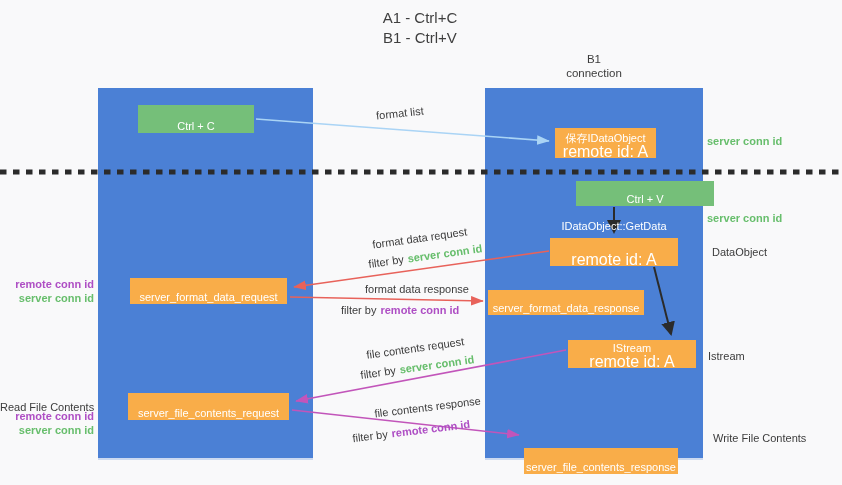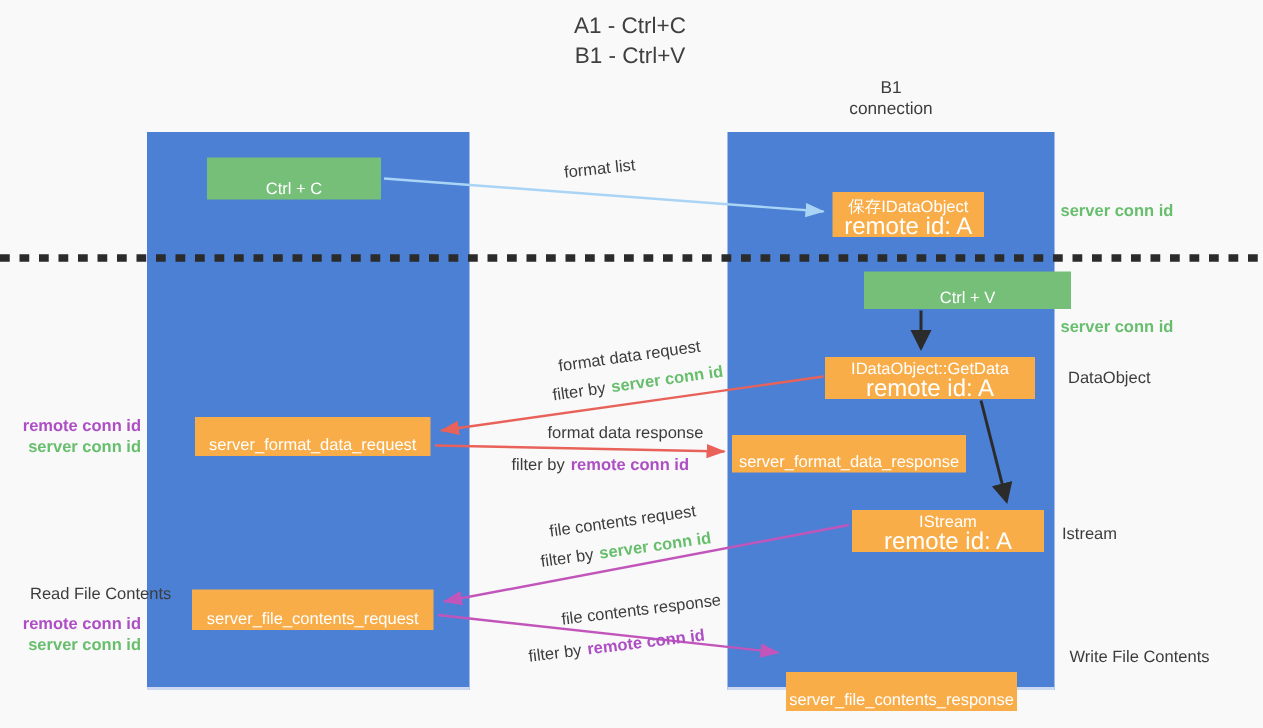--- a/index.html
+++ b/index.html
@@ -105,21 +105,21 @@
 
   <div class="node orange" style="left:555px; top:128px; width:101px; height:30px;">
     <div>保存IDataObject</div>
     <div class="l2">remote id: A</div>
   </div>
 
   <div class="node green" style="left:562px; top:181px; width:138px; height:25px;margin-left:14px;">
     <div>Ctrl + V</div>
   </div>
 
-  <div class="node orange" style="left:550px; top:238px; width:140px; height:28px;">
+  <div class="node orange" style="left:550px; top:238px; width:128px; height:28px;gap:20px;">
     <div>IDataObject::GetData</div>
     <div class="l2">remote id: A</div>
   </div>
 
   <div class="node orange" style="left:130px; top:278px; width:157px; height:26px;">
     <div>server_format_data_request</div>
   </div>
 
   <div class="node orange" style="left:488px; top:290px; width:156px; height:25px;">
     <div>server_format_data_response</div>
@@ -156,21 +156,21 @@
   </div>
 
   <div class="arrow-label rot-7" style="left:374px; top:401px;">file contents response</div>
   <div class="arrow-label rot-7" style="left:352px; top:425px;">
     <span>filter by</span><span class="key-purple">remote conn id</span>
   </div>
 
   <div class="side-label right-align txt-purple" style="left:0; width:94px; top:277px;">remote conn id</div>
   <div class="side-label right-align txt-green" style="left:0; width:94px; top:291px;">server conn id</div>
 
-  <div class="side-label right-align txt-black" style="left:0; width:94px; top:389px;padding-left:20px;">Read File Contents</div>
+  <div class="side-label right-align txt-black" style="left:0; width:94px; top:400px;">Read File Contents</div>
   <div class="side-label right-align txt-purple" style="left:0; width:94px; top:409px;">remote conn id</div>
   <div class="side-label right-align txt-green" style="left:0; width:94px; top:423px;">server conn id</div>
 
   <div class="side-label txt-green" style="left:707px; top:134px;">server conn id</div>
   <div class="side-label txt-green" style="left:707px; top:211px;">server conn id</div>
   <div class="side-label txt-black" style="left:712px; top:245px;">DataObject</div>
   <div class="side-label txt-black" style="left:708px; top:349px;">Istream</div>
   <div class="side-label txt-black" style="left:713px; top:431px;">Write File Contents</div>
 
 </div>

